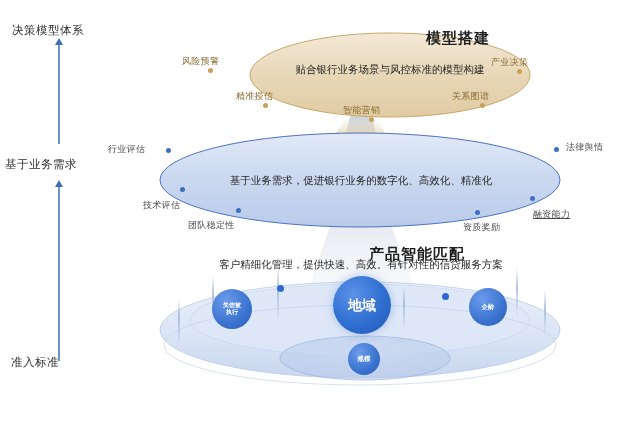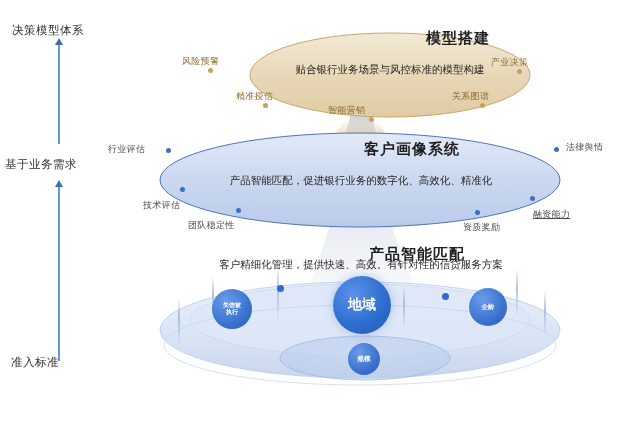--- a/index.html
+++ b/index.html
@@ -47,21 +47,20 @@
   .dot.gold{background:#c9a05a;width:5px;height:5px;}
   .dot.blue{background:#3b6fc4;width:5px;height:5px;}
   .dot.blue-lg{background:#2f6ad0;width:7px;height:7px;}
 
   
   .bubble{
     position:absolute;border-radius:50%;
     display:flex;align-items:center;justify-content:center;
     color:#ffffff;text-align:center;line-height:1.15;
     font-weight:bold;
-    font-family:Liberation Serif, serif;
   }
   .bubble.mid{
     background:radial-gradient(circle at 35% 30%,#5b91e8 0%,#2f6fd0 55%,#2057b8 100%);
     box-shadow:0 0 10px rgba(47,111,208,.35);
   }
   .bubble.sm{
     background:radial-gradient(circle at 35% 30%,#6b9bea 0%,#3a73cf 60%,#2a5cb8 100%);
   }
   .vbar{position:absolute;width:1.5px;
     background:linear-gradient(to bottom,rgba(150,175,215,0) 0%,rgba(150,175,215,.75) 40%,rgba(150,175,215,0) 100%);}
@@ -150,25 +149,24 @@
 
   <div class="node-label gold" style="left:491px;top:56px;">产业决策</div>
   <div class="dot gold" style="left:517px;top:69px;"></div>
 
   <div class="node-label gold" style="left:236px;top:90px;">精准授信</div>
   <div class="dot gold" style="left:263px;top:103px;"></div>
 
   <div class="node-label gold" style="left:452px;top:90px;">关系图谱</div>
   <div class="dot gold" style="left:480px;top:103px;"></div>
 
-  <div class="node-label gold" style="left:328px;top:104px;">智能营销</div>
+  <div class="node-label gold" style="left:343px;top:104px;">智能营销</div>
   <div class="dot gold" style="left:369px;top:117px;"></div>
 
-  <div class="tier-title" style="left:260px;top:140px;width:200px;font-size:15px;">客户画像系统</div>
-  <div class="tier-sub" style="left:211px;top:174px;width:300px;">产品智能匹配，促进银行业务的数字化、高效化、精准化</div>
+  <div class="tier-sub" style="left:211px;top:174px;width:300px;">基于业务需求，促进银行业务的数字化、高效化、精准化</div>
 
   <div class="node-label" style="left:108px;top:143px;">行业评估</div>
   <div class="dot blue" style="left:166px;top:148px;"></div>
 
   <div class="node-label" style="left:566px;top:141px;">法律舆情</div>
   <div class="dot blue" style="left:554px;top:147px;"></div>
 
   <div class="node-label" style="left:143px;top:199px;">技术评估</div>
   <div class="dot blue" style="left:180px;top:187px;"></div>
 

